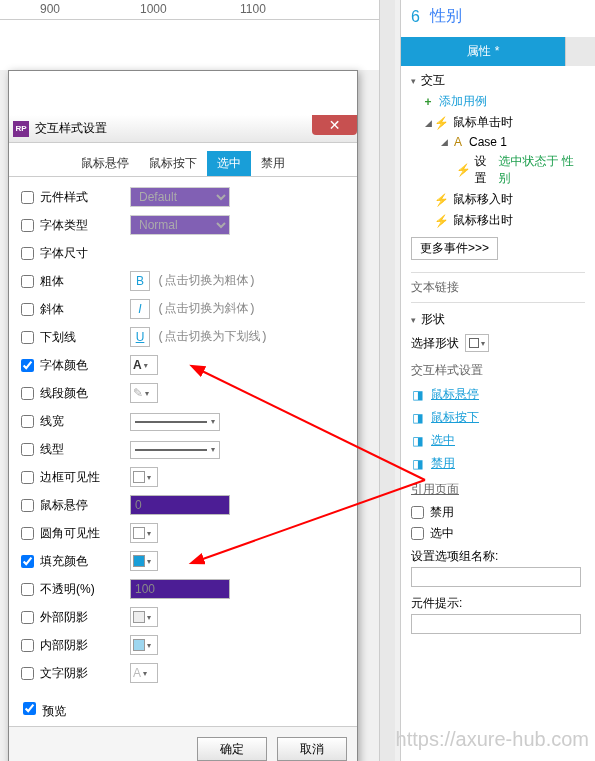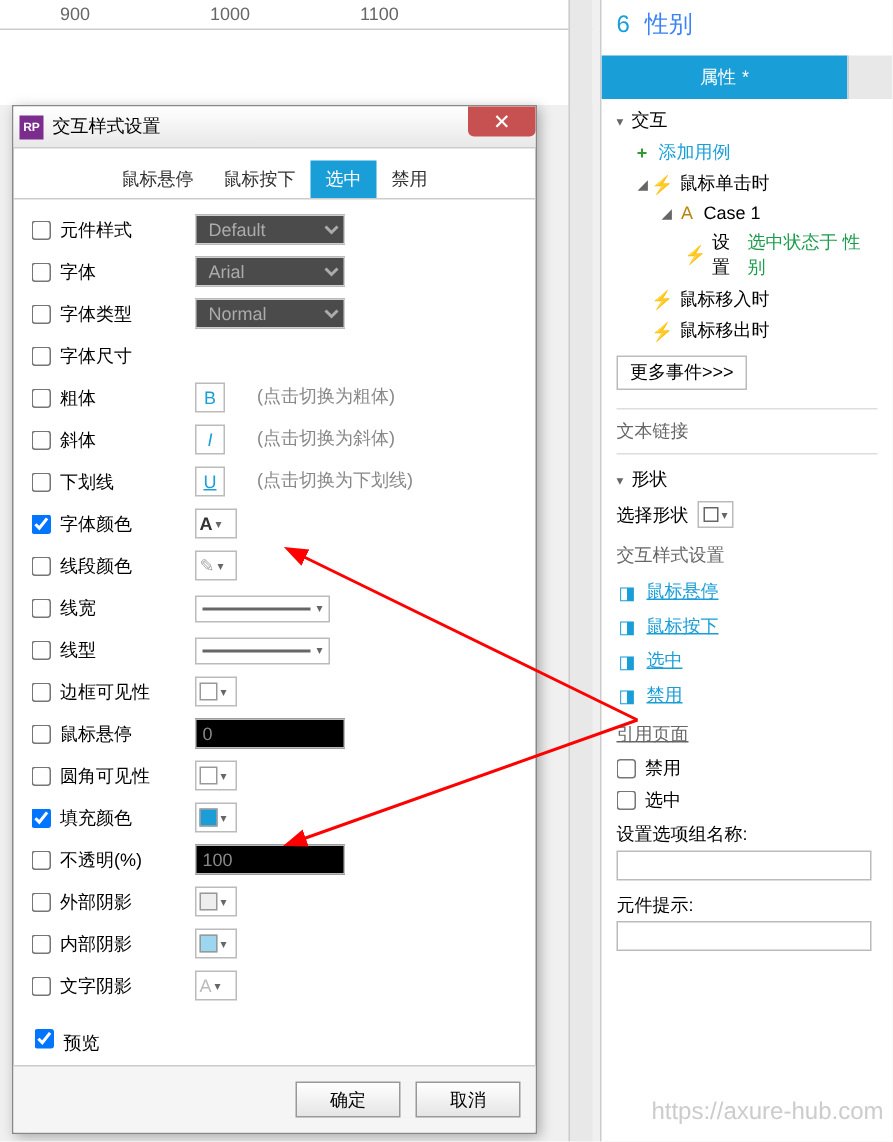--- a/index.html
+++ b/index.html
@@ -6,34 +6,34 @@
 body { margin: 0; padding: 0; width: 595px; height: 761px; background: #f0f0f0; position: relative; overflow: hidden; }
 
 
 .ruler { position: absolute; top: 0; left: 0; width: 395px; height: 20px; background: #fff; border-bottom: 1px solid #ccc; font-size: 10px; color: #666; }
 .ruler span { position: absolute; top: 2px; }
 .canvas-bg { position: absolute; top: 20px; left: 0; width: 395px; height: 50px; background: #fff; }
 .scroll-v { position: absolute; right: 200px; top: 0; width: 16px; height: 761px; background: #e8e8e8; border-left: 1px solid #ccc; }
 
 
 .dialog { position: absolute; left: 8px; top: 70px; width: 350px; background: #fff; border: 1px solid #888; box-shadow: 2px 2px 8px rgba(0,0,0,0.3); }
-.dlg-title { height: 28px; background: linear-gradient(#fff,#e8e8e8); display: flex; align-items: center; padding: 0 4px; border-bottom: 1px solid #ccc; position: relative; }
+.dlg-title { height: 28px; background: linear-gradient(#fff,#e8e8e8); display: flex; align-items: center; padding: 0 4px; border-bottom: 1px solid #ccc; position: relative; margin-top: 44px; }
 .dlg-icon { width: 16px; height: 16px; background: #7b2d8e; margin-right: 6px; display: inline-flex; align-items: center; justify-content: center; color: #fff; font-size: 8px; font-weight: bold; }
 .dlg-close { position: absolute; right: 0; top: 0; width: 45px; height: 20px; background: #c75050; color: #fff; display: flex; align-items: center; justify-content: center; border-radius: 0 0 4px 4px; cursor: pointer; font-size: 14px; }
 .dlg-tabs { display: flex; justify-content: center; gap: 0; padding: 8px 0 0; border-bottom: 1px solid #ccc; }
 .dlg-tab { padding: 4px 10px; cursor: pointer; color: #333; }
 .dlg-tab.active { background: #199ed8; color: #fff; }
 .dlg-body { padding: 6px 10px; max-height: 560px; }
 .form-row { display: flex; align-items: center; height: 28px; }
 .form-row input[type=checkbox] { margin: 0 6px 0 2px; }
 .form-label { width: 90px; }
 .form-ctrl { flex: 1; }
-.form-ctrl select, .form-ctrl input[type=text] { width: 100px; height: 20px; border: 1px solid #bbb; background: #000000; color: #888; padding: 0 4px; }
+.form-ctrl select, .form-ctrl input[type=text] { width: 100px; height: 20px; border: 1px solid #bbb; background: #4c1d95; color: #888; padding: 0 4px; }
 .icon-btn { width: 20px; height: 20px; border: 1px solid #bbb; display: inline-flex; align-items: center; justify-content: center; color: #199ed8; background: #fff; vertical-align: middle; }
-.hint { color: #888; margin-left: 18px; }
+.hint { color: #888; margin-left: 4px; font-family: Liberation Mono, monospace; }
 .color-swatch { width: 28px; height: 20px; border: 1px solid #bbb; display: inline-flex; align-items: center; padding: 0 2px; background: #fff; }
 .color-swatch .sw { width: 12px; height: 12px; border: 1px solid #999; }
 .color-swatch .arr { margin-left: 2px; font-size: 8px; color: #666; }
 .line-sample { width: 90px; height: 18px; border: 1px solid #bbb; display: inline-flex; align-items: center; padding: 0 4px; background: #fff; }
 .line-sample .ln { flex: 1; height: 2px; background: #666; }
 .line-sample .arr { margin-left: 4px; font-size: 8px; color: #666; }
 .preview-row { padding: 6px 10px; }
 .dlg-footer { display: flex; justify-content: flex-end; gap: 10px; padding: 10px; border-top: 1px solid #ccc; background: #f5f5f5; }
 .dlg-footer button { width: 70px; height: 24px; border: 1px solid #999; background: linear-gradient(#fff,#e5e5e5); cursor: pointer; }
 
@@ -63,21 +63,21 @@
 .shape-sel { display: flex; align-items: center; gap: 6px; }
 .shape-box { width: 24px; height: 18px; border: 1px solid #bbb; display: inline-flex; align-items: center; justify-content: center; }
 .shape-box .sq { width: 10px; height: 10px; border: 1px solid #666; }
 .shape-box .arr { font-size: 8px; color: #666; margin-left: 2px; }
 .ix-row { display: flex; align-items: center; padding: 3px 0; cursor: pointer; }
 .ix-row .ic { width: 14px; height: 12px; margin-right: 6px; }
 .chk-row { display: flex; align-items: center; padding: 2px 0; }
 .chk-row input { margin: 0 6px 0 0; }
 .field-row { padding: 4px 0; }
 .field-row input[type=text] { width: 170px; height: 20px; border: 1px solid #bbb; margin-top: 2px; }
-.watermark { position: absolute; right: 6px; bottom: 10px; color: #ccc; font-size: 16px; pointer-events: none; }
+.watermark { position: absolute; right: 6px; bottom: 10px; color: #ccc; font-size: 20px; pointer-events: none; }
 
 
 .arrows { position: absolute; left: 0; top: 0; width: 595px; height: 761px; pointer-events: none; }
 </style>
 </head>
 <body>
 
 <div class="ruler">
   <span style="left:40px">900</span>
   <span style="left:140px">1000</span>
@@ -99,25 +99,20 @@
     <div class="dlg-tab">禁用</div>
   </div>
   <div class="dlg-body">
 
     <div class="form-row">
       <input type="checkbox" style="">
       <span class="form-label">元件样式</span>
       <span class="form-ctrl"><select disabled=""><option>Default</option></select></span>
     </div>
 
-    <div class="form-row">
-      <input type="checkbox" style="">
-      <span class="form-label">字体</span>
-      <span class="form-ctrl"><select disabled=""><option>Arial</option></select></span>
-    </div>
 
     <div class="form-row">
       <input type="checkbox" style="">
       <span class="form-label">字体类型</span>
       <span class="form-ctrl"><select disabled=""><option>Normal</option></select></span>
     </div>
 
     <div class="form-row">
       <input type="checkbox" style="">
       <span class="form-label">字体尺寸</span>

